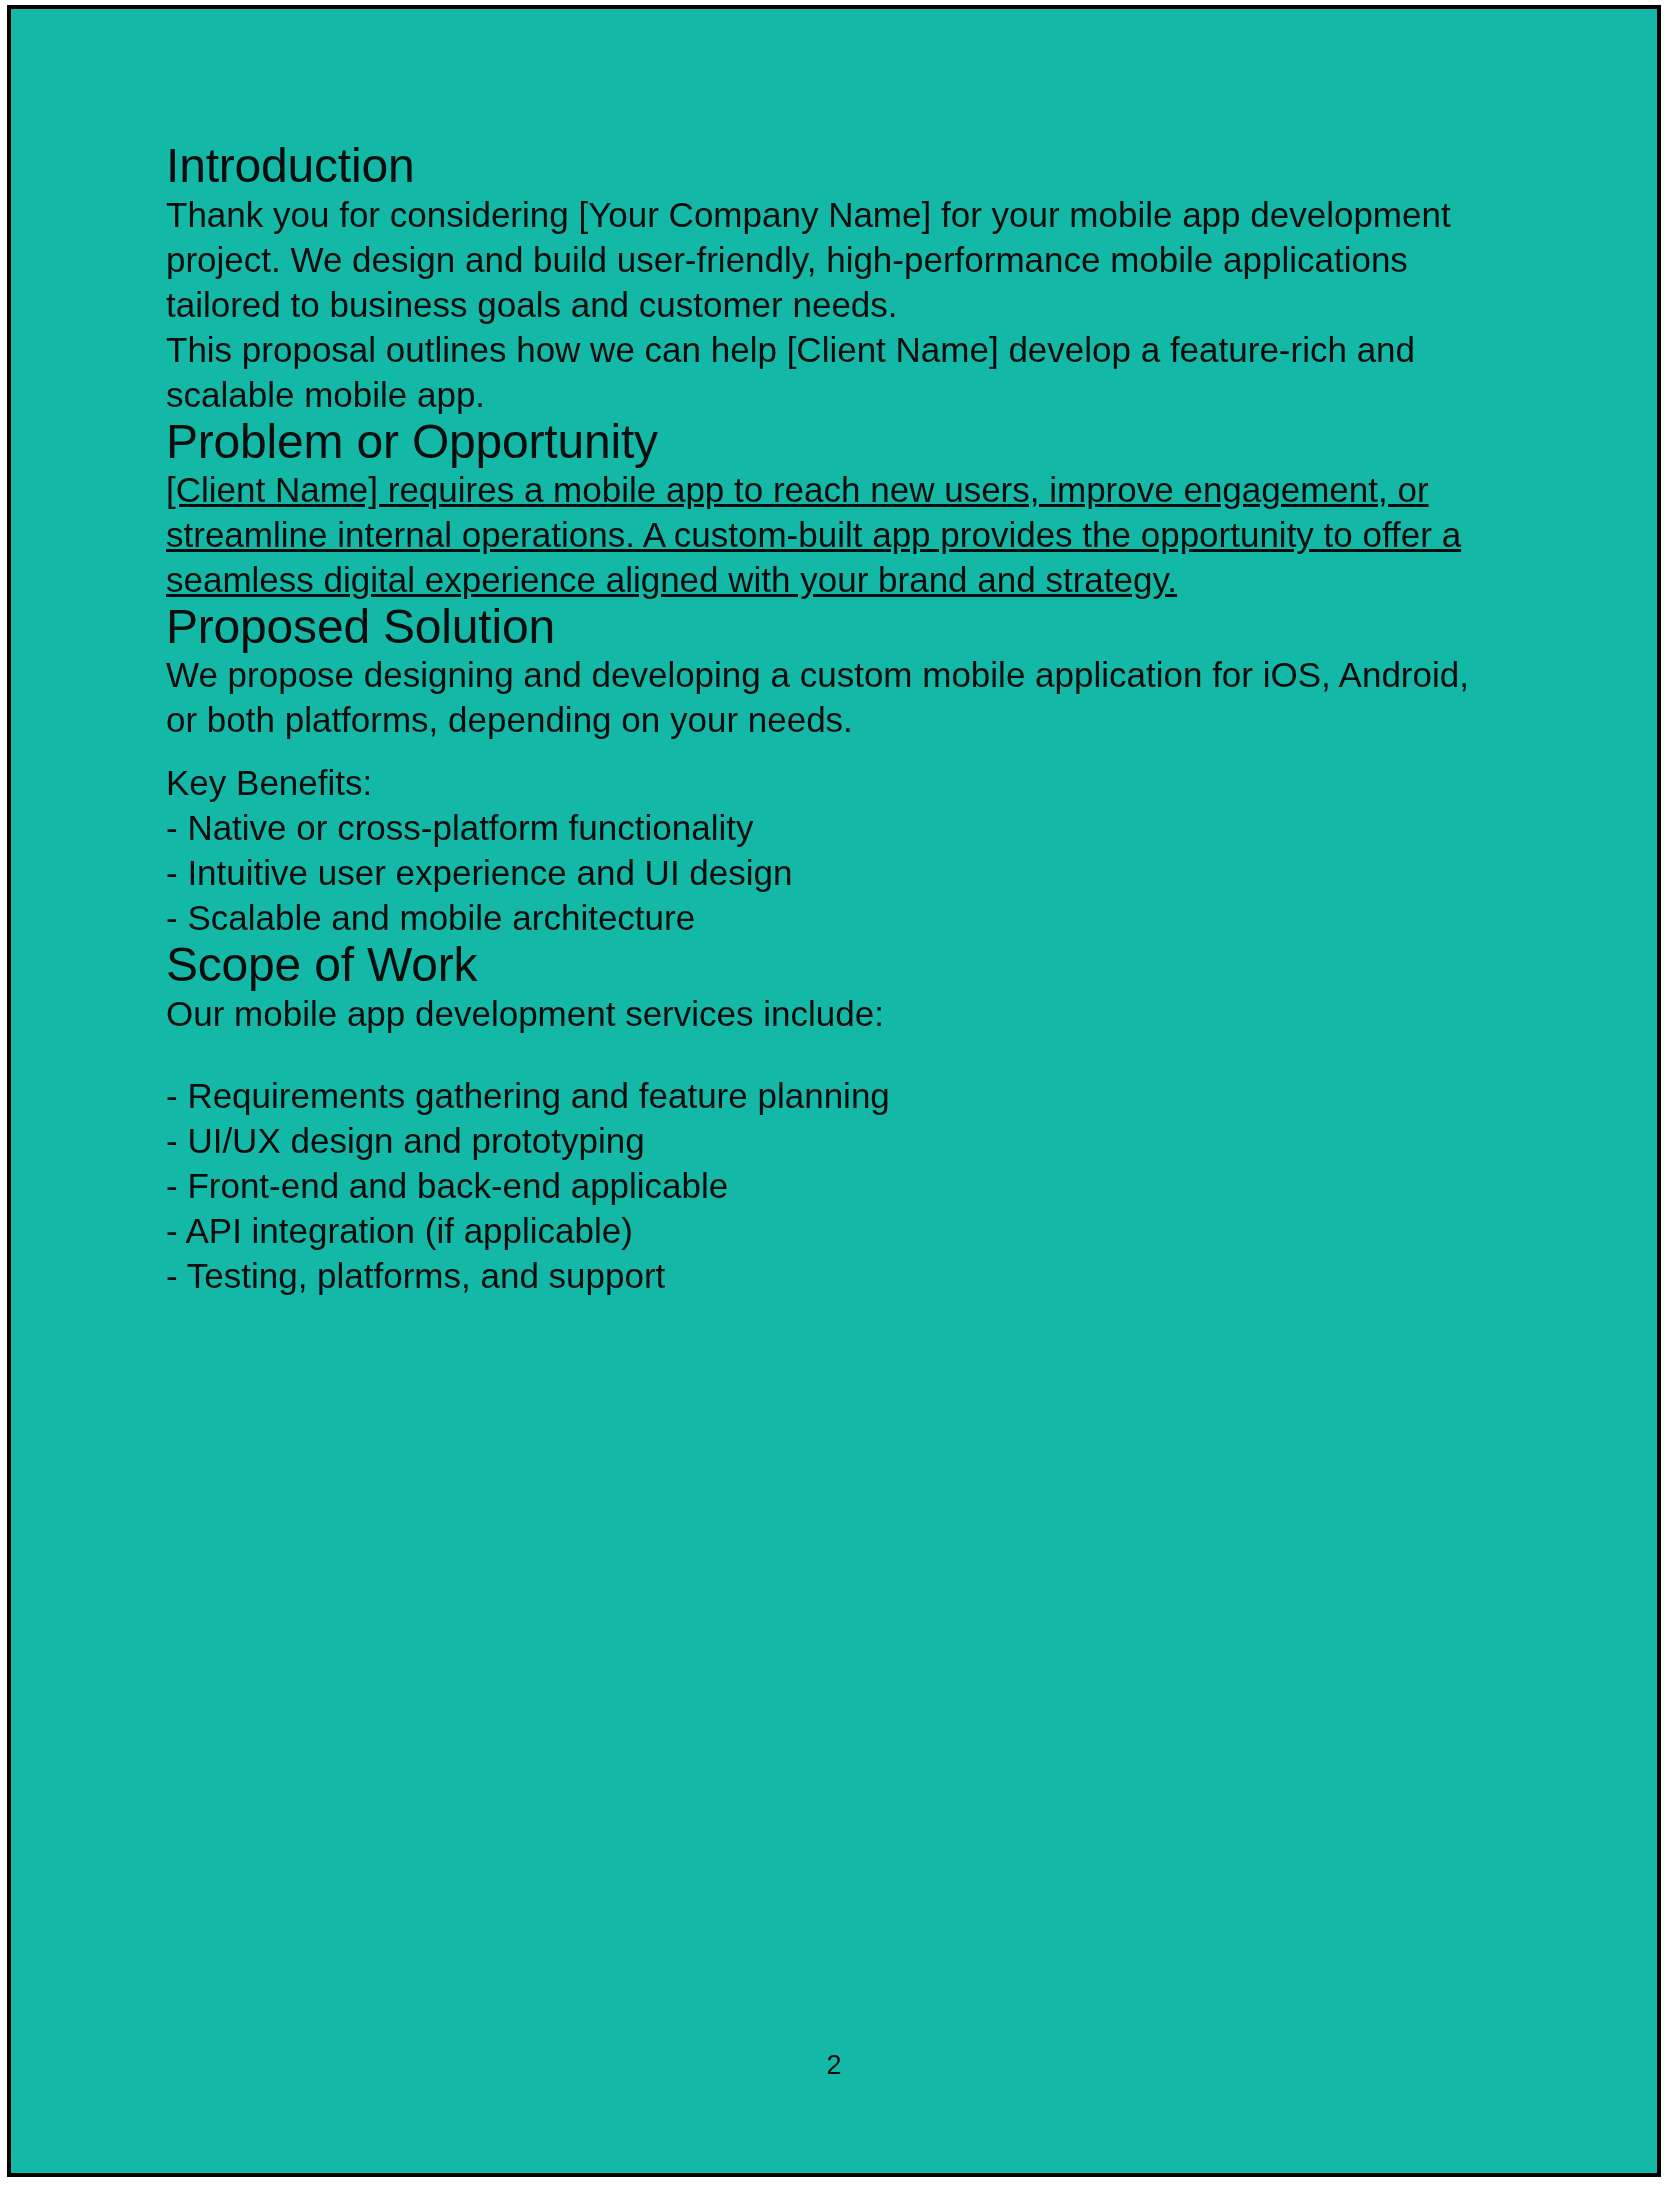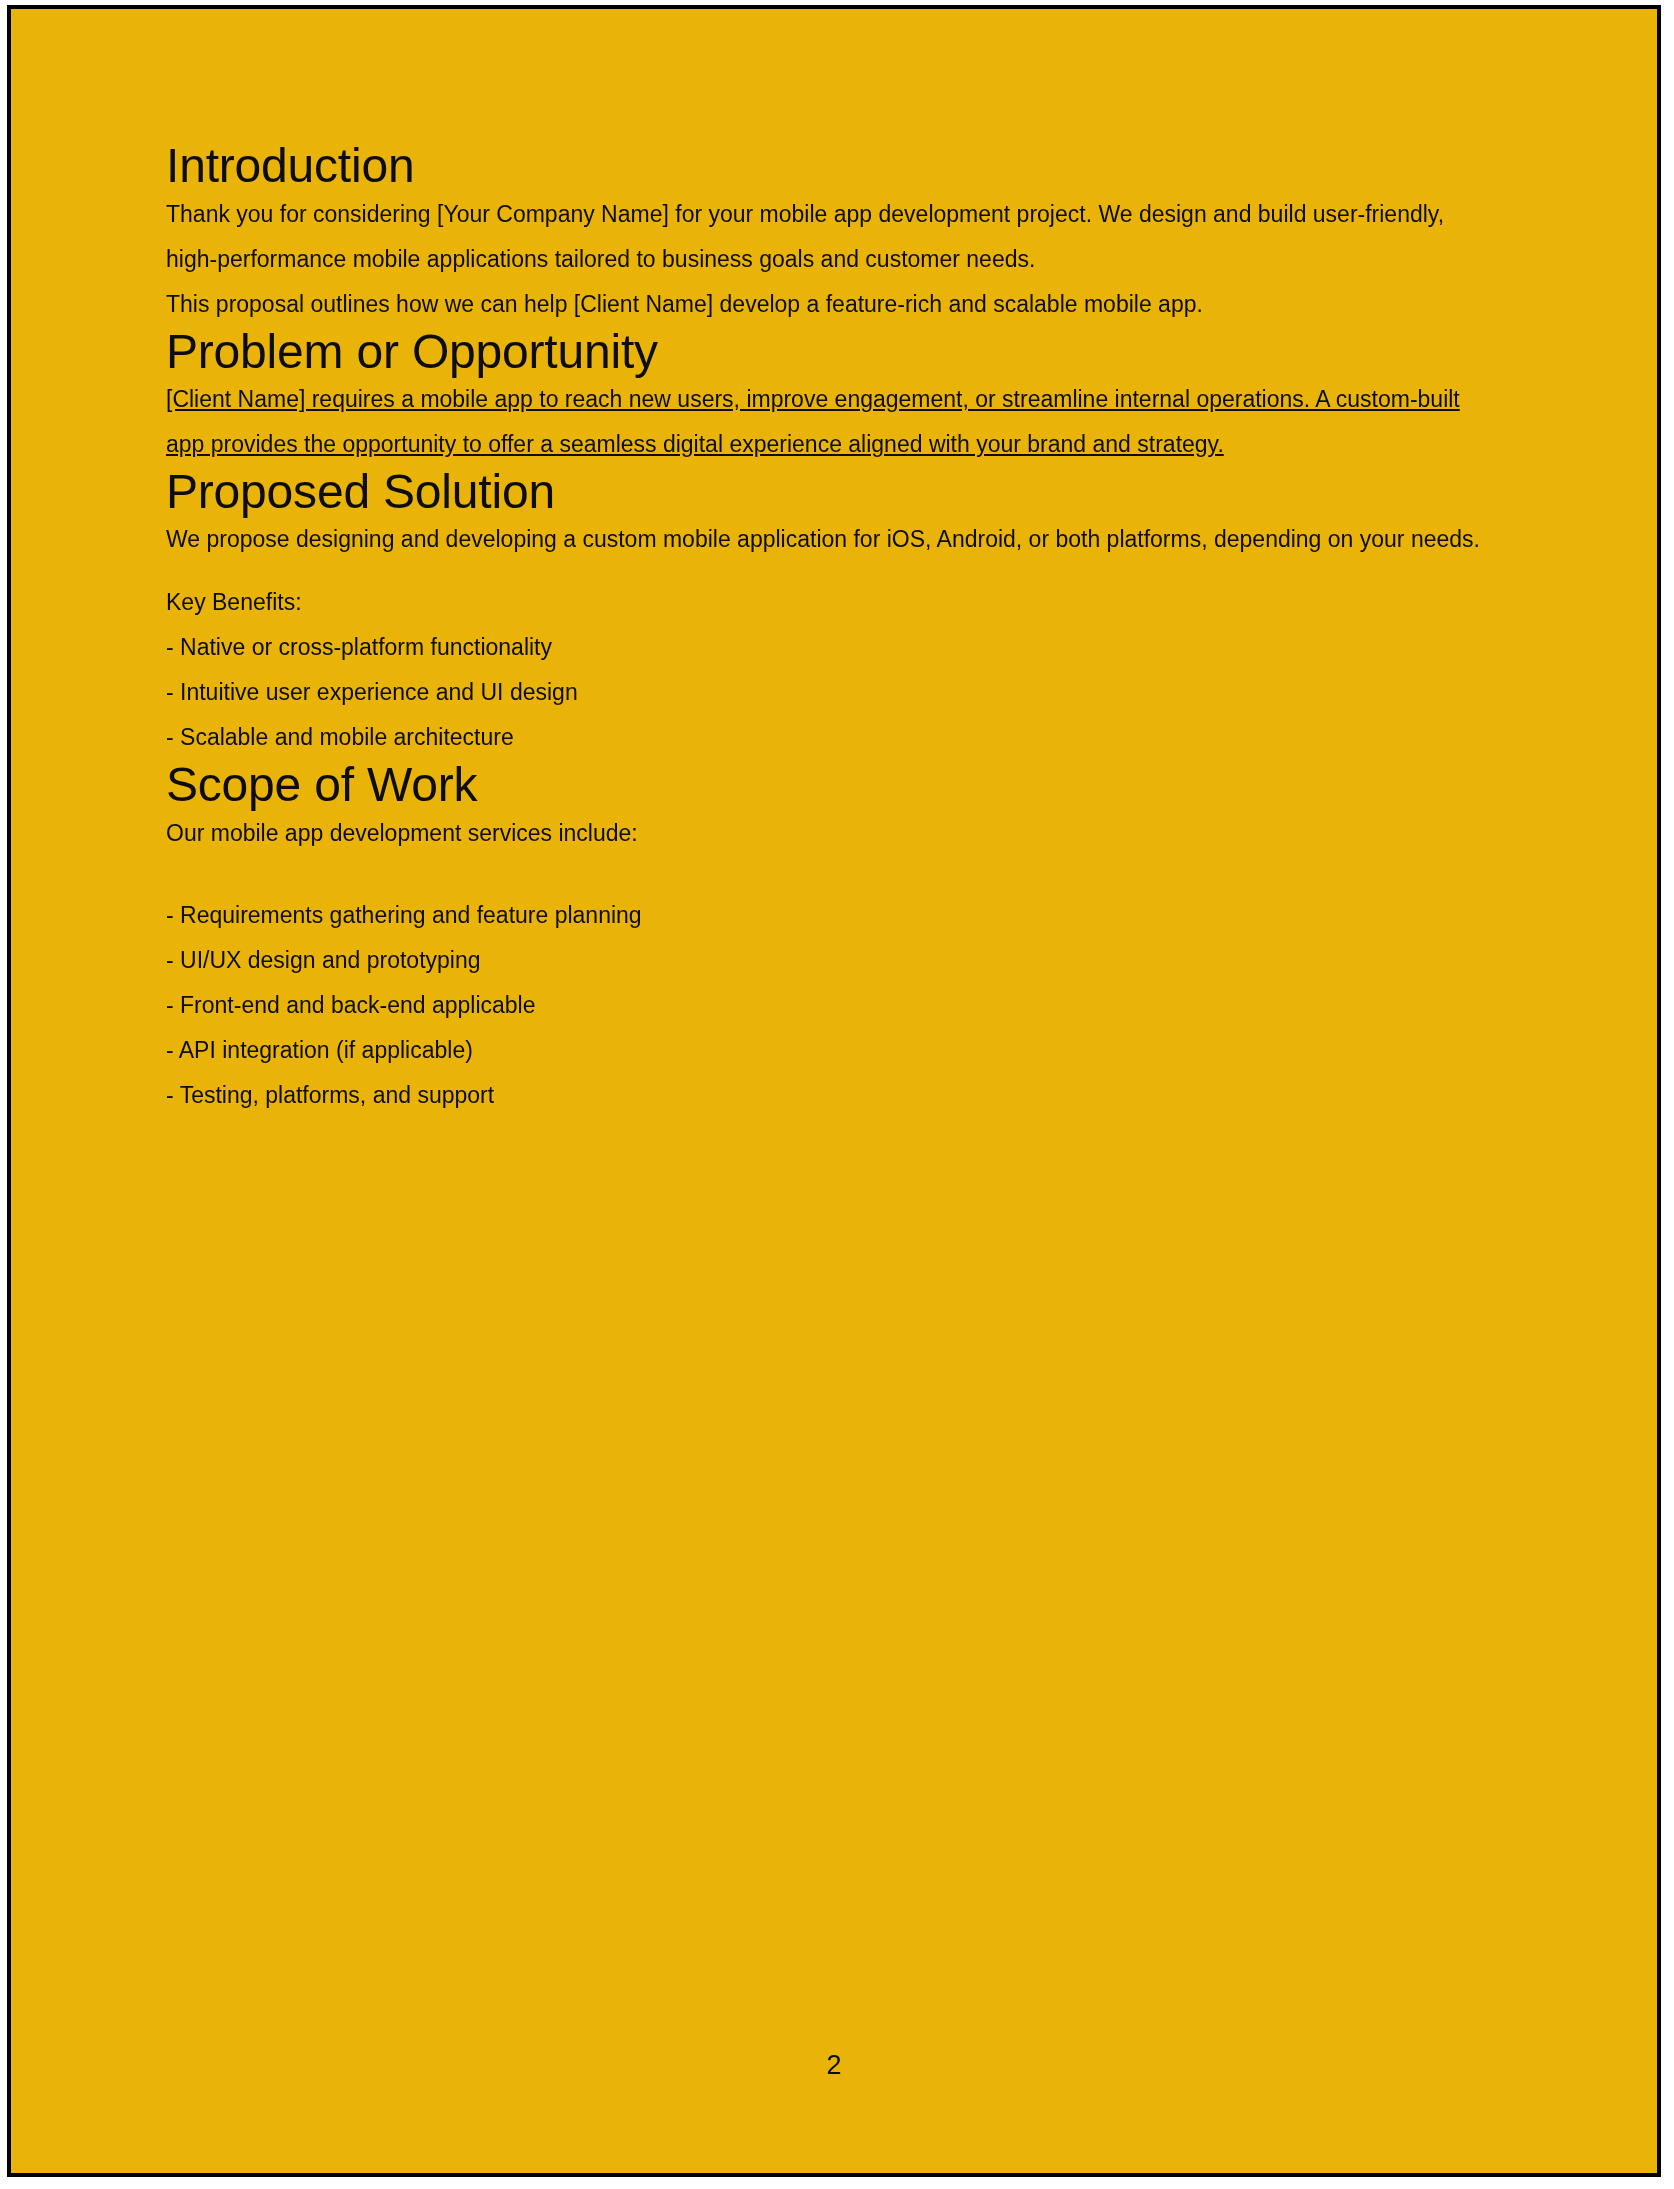--- a/index.html
+++ b/index.html
@@ -24,21 +24,21 @@
     box-sizing: border-box;
     background: #ffffff;
   }
 
   .page-surface {
     position: absolute;
     left: 0;
     top: 0;
     right: 0;
     bottom: 0;
-    background: #eab308;
+    background: #14b8a6;
     overflow: hidden;
   }
 
   .content {
     position: absolute;
     left: 155px;
     top: 132px;
     width: 1334px;
   }
 
@@ -55,21 +55,21 @@
 
   .heading-intro      { margin-top: 0px; }
   .heading-problem    { margin-top: 50px; }
   .heading-solution   { margin-top: 51px; }
   .heading-scope      { margin-top: 61px; }
 
   p.body-text,
   .list-block {
     font-family: "Liberation Sans", sans-serif;
     font-weight: 400;
-    font-size: 23px;
+    font-size: 35px;
     line-height: 45px;
     color: #0d0d0d;
     margin: 0;
     padding: 0;
   }
 
   .para-intro-1   { margin-top: 22px; width: 1325px; }
   .para-intro-2   { margin-top: 37px; }
   .para-problem   { margin-top: 24px; width: 1317px; text-decoration: underline; }
   .para-solution  { margin-top: 24.6px; width: 1330px; }

